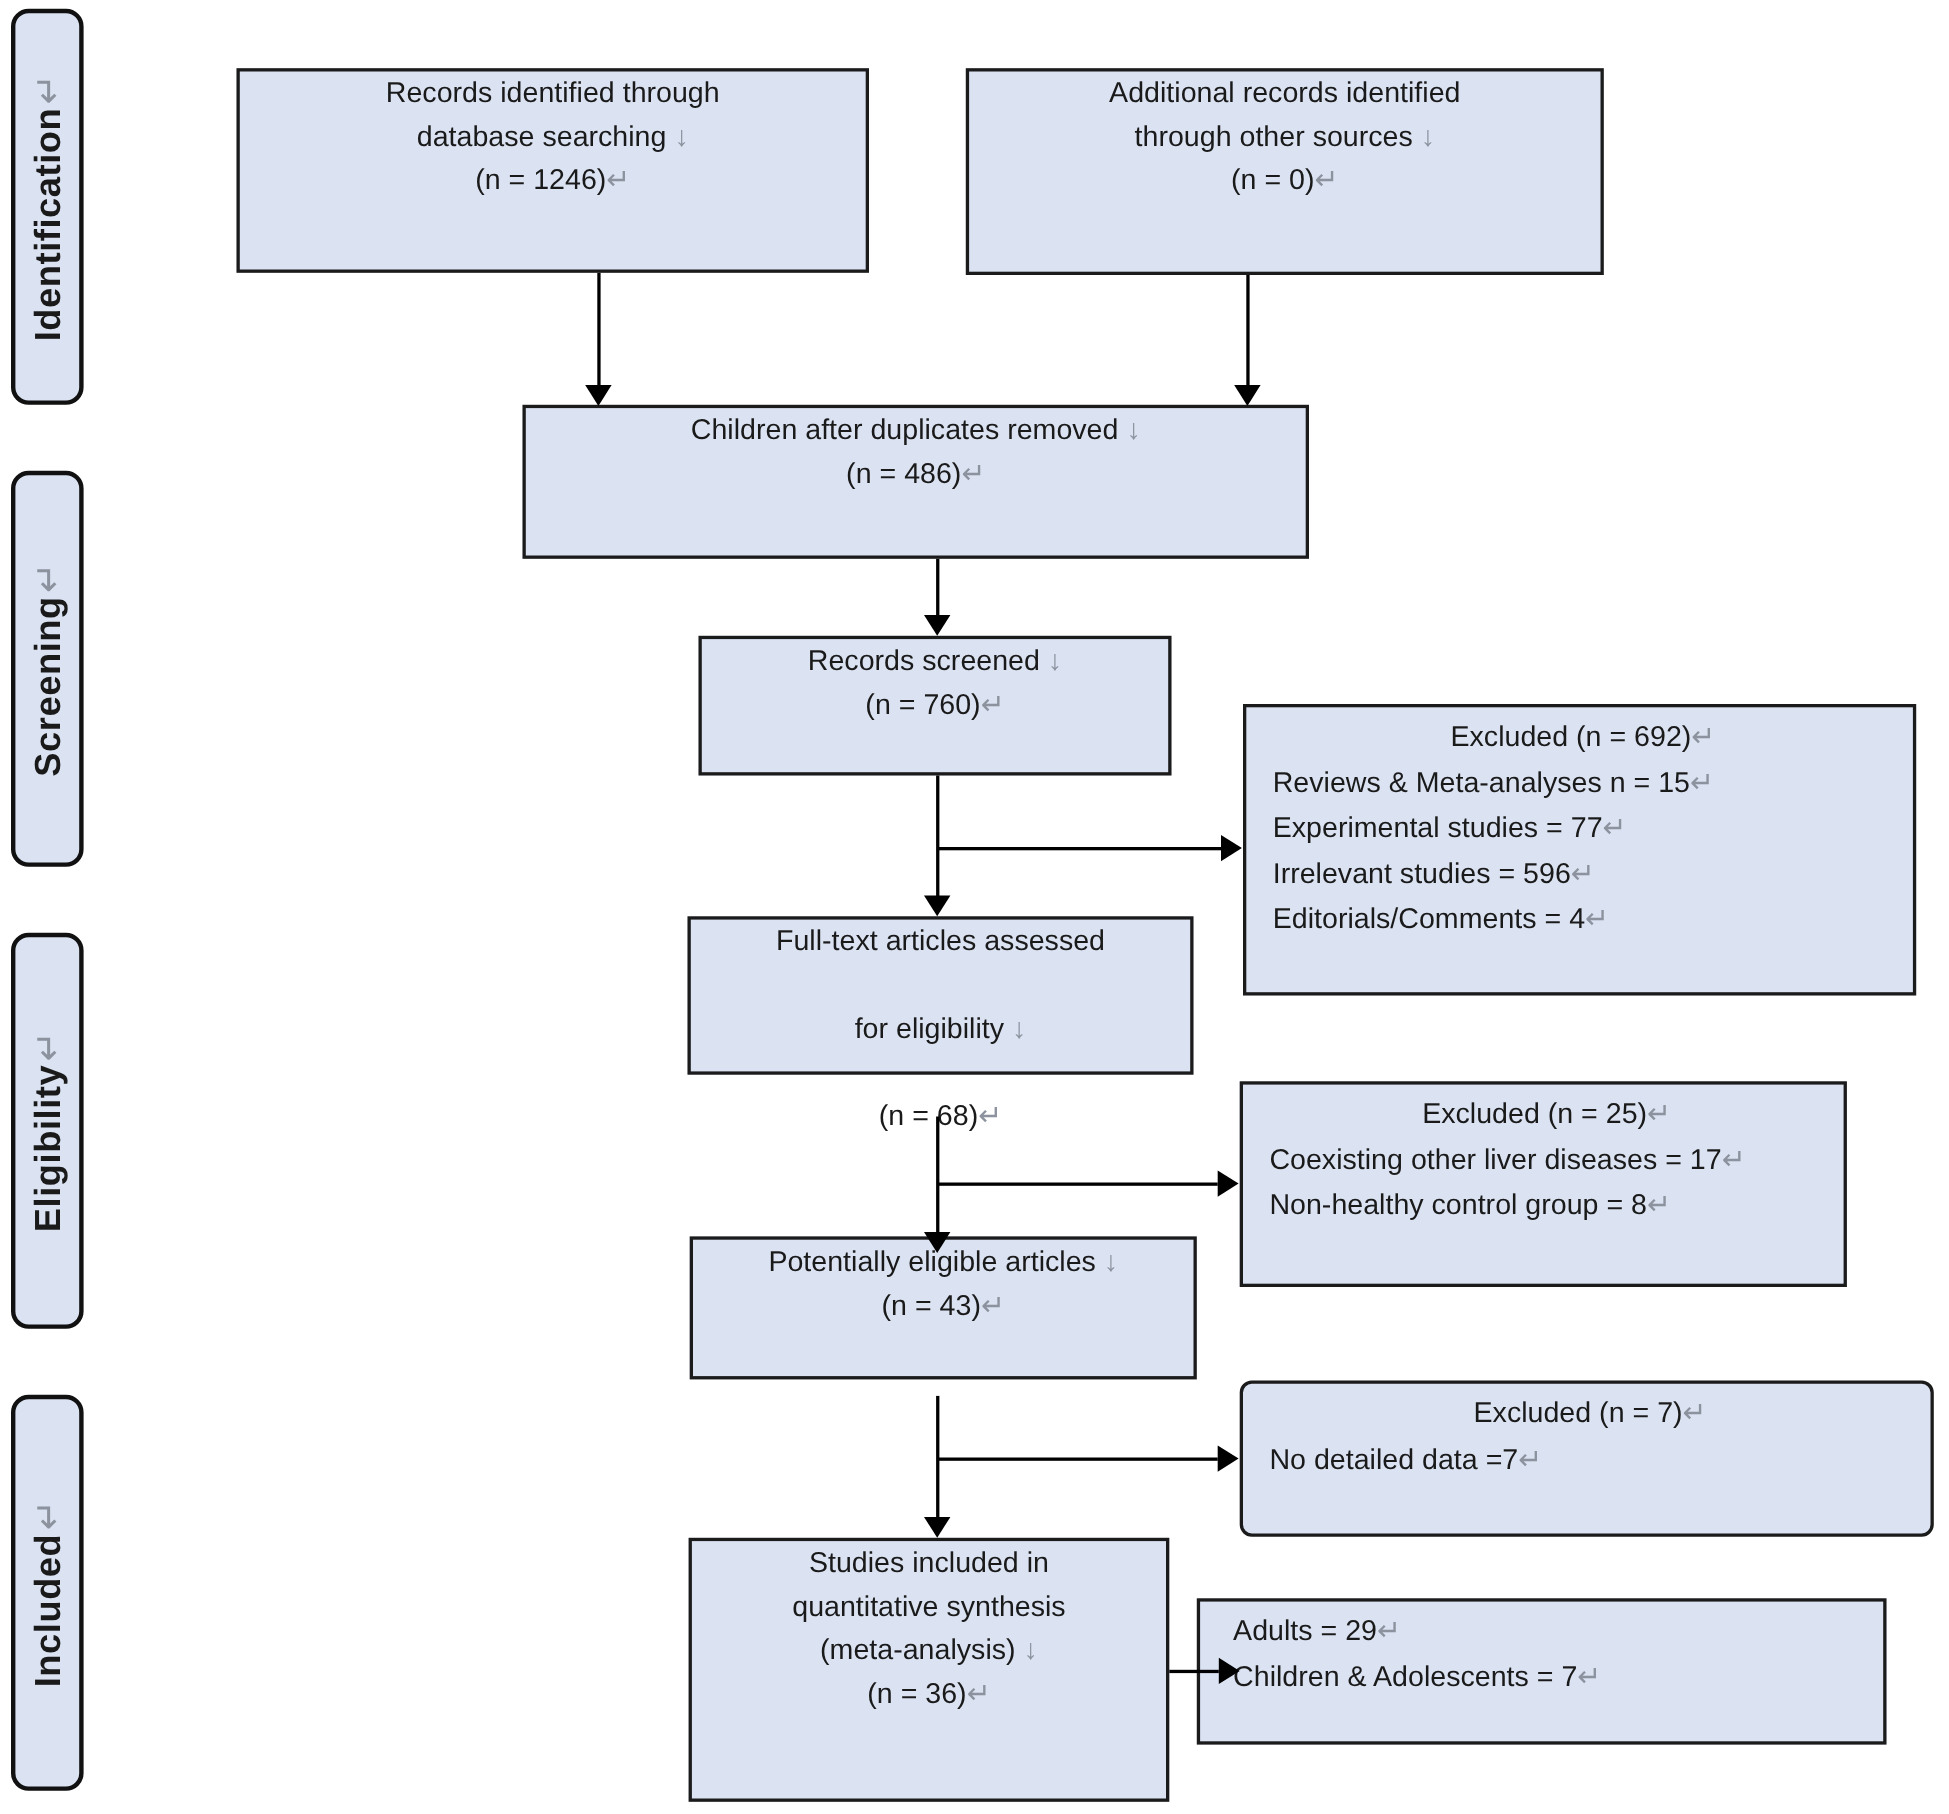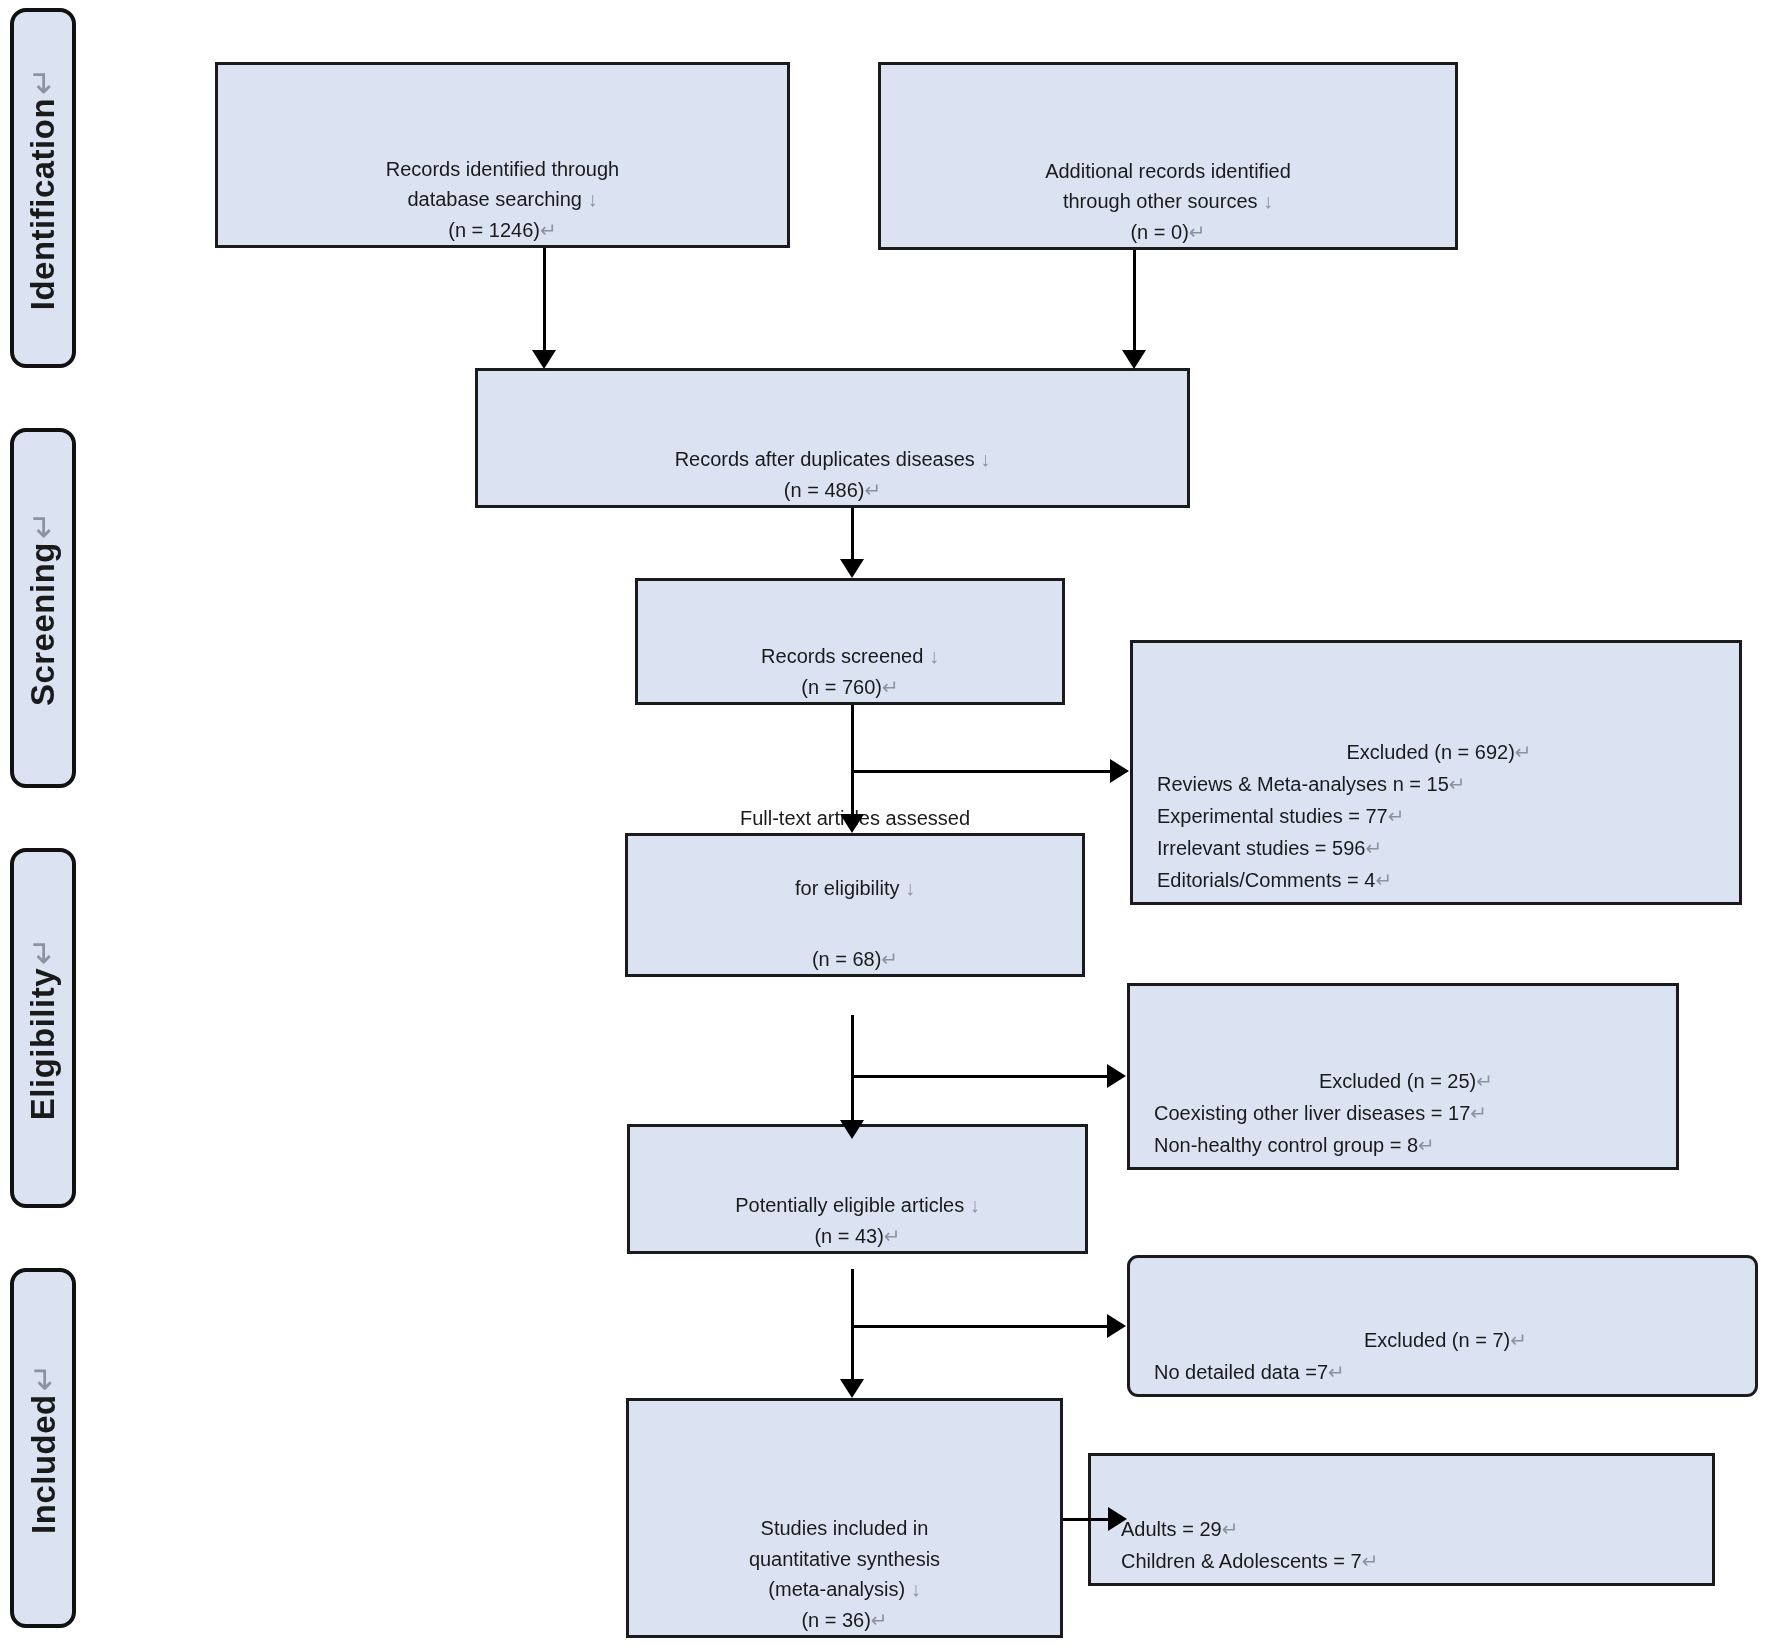--- a/index.html
+++ b/index.html
@@ -11,22 +11,22 @@
   }
   html,body{margin:0;padding:0;background:#ffffff;}
   .canvas{
     position:relative;width:1772px;height:1649px;background:#ffffff;
     font-family:"Liberation Sans","DejaVu Sans",sans-serif;color:var(--text-color);
     overflow:hidden;
   }
   
   .fbox{
     position:absolute;background:var(--box-fill);border:3px solid var(--box-border);
-    box-sizing:border-box;display:flex;flex-direction:column;justify-content:flex-end;
-    font-size:20px;line-height:1.52;
+    box-sizing:border-box;display:flex;flex-direction:column;justify-content:flex-start;
+    font-size:26px;line-height:1.52;
   }
   .center-box{align-items:center;text-align:center;}
   .excl{align-items:stretch;text-align:left;padding:6px 18px 6px 24px;line-height:1.6;}
   .excl .line{width:100%;}
   .excl .line.center{text-align:center;}
   .mark{color:var(--marker-color);}
   
   .sbox{
     position:absolute;left:10px;width:66px;height:360px;background:var(--box-fill);
     border:4px solid #111;border-radius:16px;box-sizing:border-box;
@@ -75,21 +75,21 @@
     <div class="line"><span>(n = 1246)</span><span class="mark">↵</span></div>
   </div>
 
   <div class="fbox center-box" style="left:878px;top:62px;width:580px;height:188px;">
     <div class="line"><span>Additional records identified</span></div>
     <div class="line"><span>through other sources </span><span class="mark">↓</span></div>
     <div class="line"><span>(n = 0)</span><span class="mark">↵</span></div>
   </div>
 
   <div class="fbox center-box" style="left:475px;top:368px;width:715px;height:140px;">
-    <div class="line"><span>Records after duplicates diseases </span><span class="mark">↓</span></div>
+    <div class="line"><span>Children after duplicates removed </span><span class="mark">↓</span></div>
     <div class="line"><span>(n = 486)</span><span class="mark">↵</span></div>
   </div>
 
   <div class="fbox center-box" style="left:635px;top:578px;width:430px;height:127px;">
     <div class="line"><span>Records screened </span><span class="mark">↓</span></div>
     <div class="line"><span>(n = 760)</span><span class="mark">↵</span></div>
   </div>
 
   <div class="fbox excl" style="left:1130px;top:640px;width:612px;height:265px;">
     <div class="line center"><span>Excluded (n = 692)</span><span class="mark">↵</span></div>

